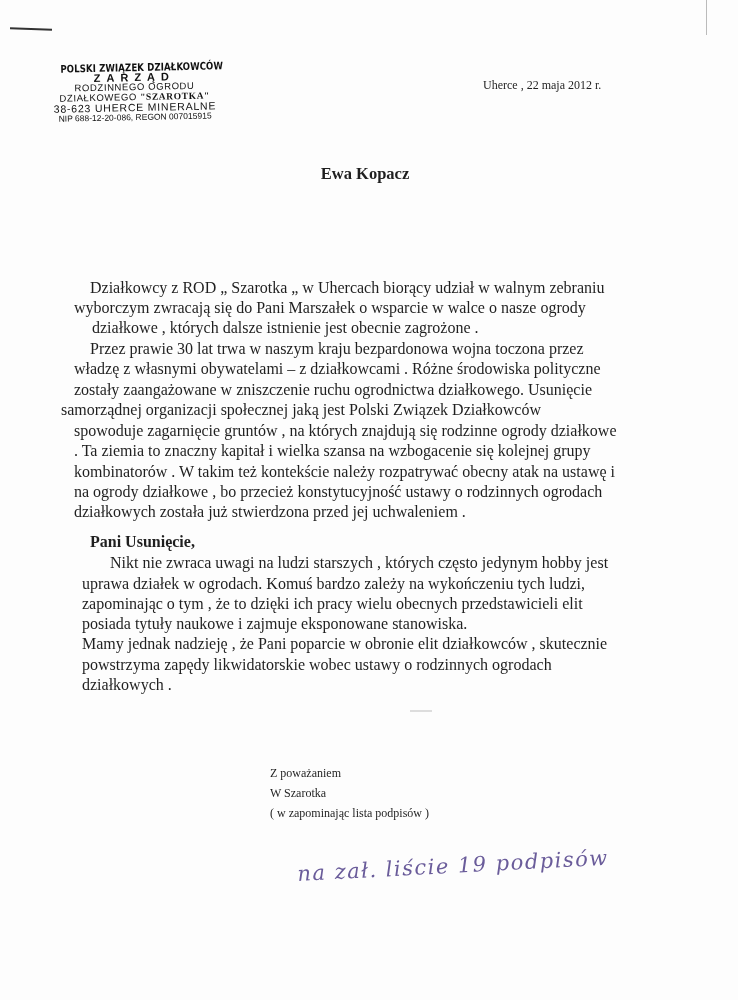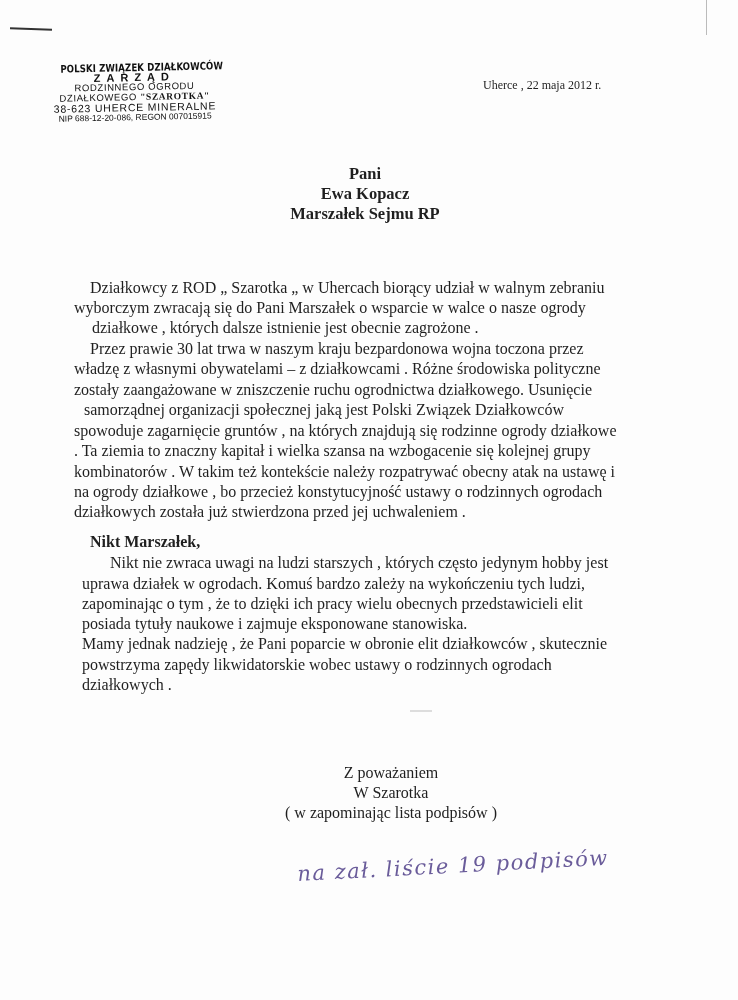--- a/index.html
+++ b/index.html
@@ -54,22 +54,22 @@
   }
   .line {
     position: absolute; white-space: nowrap; line-height: 20px;
   }
   .bold { font-weight: bold; }
   .faint-dash {
     position: absolute; left: 410px; top: 710px;
     width: 22px; height: 2px; background: #ddd;
   }
   .closing {
-    position: absolute; left: 256px; top: 763px; width: 270px;
-    text-align: center; font-size: 16px; line-height: 20px;
+    position: absolute; left: 270px; top: 763px; width: 270px;
+    text-align: left; font-size: 12px; line-height: 20px;
   }
   .handwriting {
     position: absolute; left: 298px; top: 862px;
     font-family: "DejaVu Serif", serif; font-style: italic;
     font-size: 21px; color: #6a5c9a;
     letter-spacing: 1.5px;
     transform: rotate(-3deg);
     transform-origin: left bottom;
     white-space: nowrap;
   }
@@ -85,42 +85,40 @@
   <div class="s2">ZARZĄD</div>
   <div class="s3">RODZINNEGO OGRODU</div>
   <div class="s4"><span>DZIAŁKOWEGO</span> <b>"SZAROTKA"</b></div>
   <div class="s5">38-623 UHERCE MINERALNE</div>
   <div class="s6">NIP 688-12-20-086, REGON 007015915</div>
 </div>
 
 <div class="date">Uherce , 22 maja 2012 r.</div>
 
 <div class="addressee">
-  <div>Pani</div>
   <div>Ewa Kopacz</div>
-  <div>Marszałek Sejmu RP</div>
 </div>
 
 <div class="body-text">
 
   <div class="line" style="left:90px;top:278px">Działkowcy z ROD „ Szarotka „ w Uhercach biorący udział w walnym zebraniu</div>
   <div class="line" style="left:74px;top:298px">wyborczym zwracają się do Pani Marszałek o wsparcie w walce o nasze ogrody</div>
   <div class="line" style="left:92px;top:318px">działkowe , których dalsze istnienie jest obecnie zagrożone .</div>
 
   <div class="line" style="left:90px;top:339px">Przez prawie 30 lat trwa w naszym kraju bezpardonowa wojna toczona przez</div>
   <div class="line" style="left:74px;top:359px">władzę z własnymi obywatelami – z działkowcami . Różne środowiska polityczne</div>
   <div class="line" style="left:74px;top:380px">zostały zaangażowane w zniszczenie ruchu ogrodnictwa działkowego. Usunięcie</div>
-  <div class="line" style="left:84px;top:400px">samorządnej organizacji społecznej jaką jest Polski Związek Działkowców</div>
+  <div class="line" style="left:61px;top:400px">samorządnej organizacji społecznej jaką jest Polski Związek Działkowców</div>
   <div class="line" style="left:74px;top:421px">spowoduje zagarnięcie gruntów , na których znajdują się rodzinne ogrody działkowe</div>
   <div class="line" style="left:74px;top:441px">. Ta ziemia to znaczny kapitał i wielka szansa na wzbogacenie się kolejnej grupy</div>
   <div class="line" style="left:74px;top:462px">kombinatorów . W takim też kontekście należy rozpatrywać obecny atak na ustawę i</div>
   <div class="line" style="left:74px;top:482px">na ogrody działkowe , bo przecież konstytucyjność ustawy o rodzinnych ogrodach</div>
   <div class="line" style="left:74px;top:502px">działkowych została już stwierdzona przed jej uchwaleniem .</div>
 
-  <div class="line bold" style="left:90px;top:532px">Nikt Marszałek,</div>
+  <div class="line bold" style="left:90px;top:532px">Pani Usunięcie,</div>
 
   <div class="line" style="left:110px;top:553px">Nikt nie zwraca uwagi na ludzi starszych , których często jedynym hobby jest</div>
   <div class="line" style="left:82px;top:574px">uprawa działek w ogrodach. Komuś bardzo zależy na wykończeniu tych ludzi,</div>
   <div class="line" style="left:82px;top:594px">zapominając o tym , że to dzięki ich pracy wielu obecnych przedstawicieli elit</div>
   <div class="line" style="left:82px;top:614px">posiada tytuły naukowe i zajmuje eksponowane stanowiska.</div>
   <div class="line" style="left:82px;top:634px">Mamy jednak nadzieję , że Pani poparcie w obronie elit działkowców , skutecznie</div>
   <div class="line" style="left:82px;top:655px">powstrzyma zapędy likwidatorskie wobec ustawy o rodzinnych ogrodach</div>
   <div class="line" style="left:82px;top:675px">działkowych .</div>
 </div>
 

